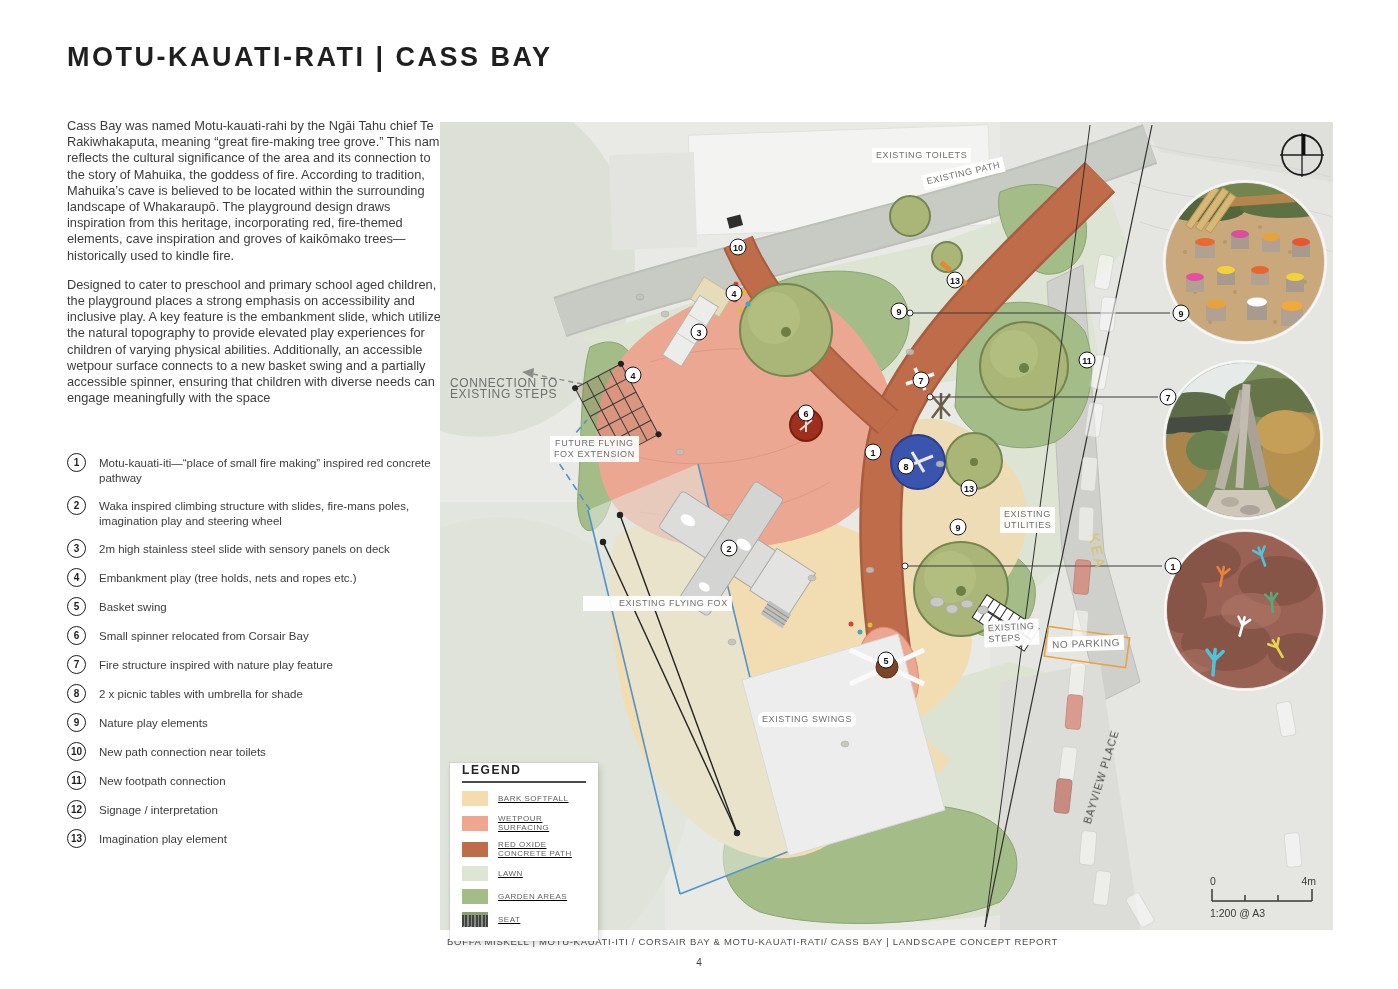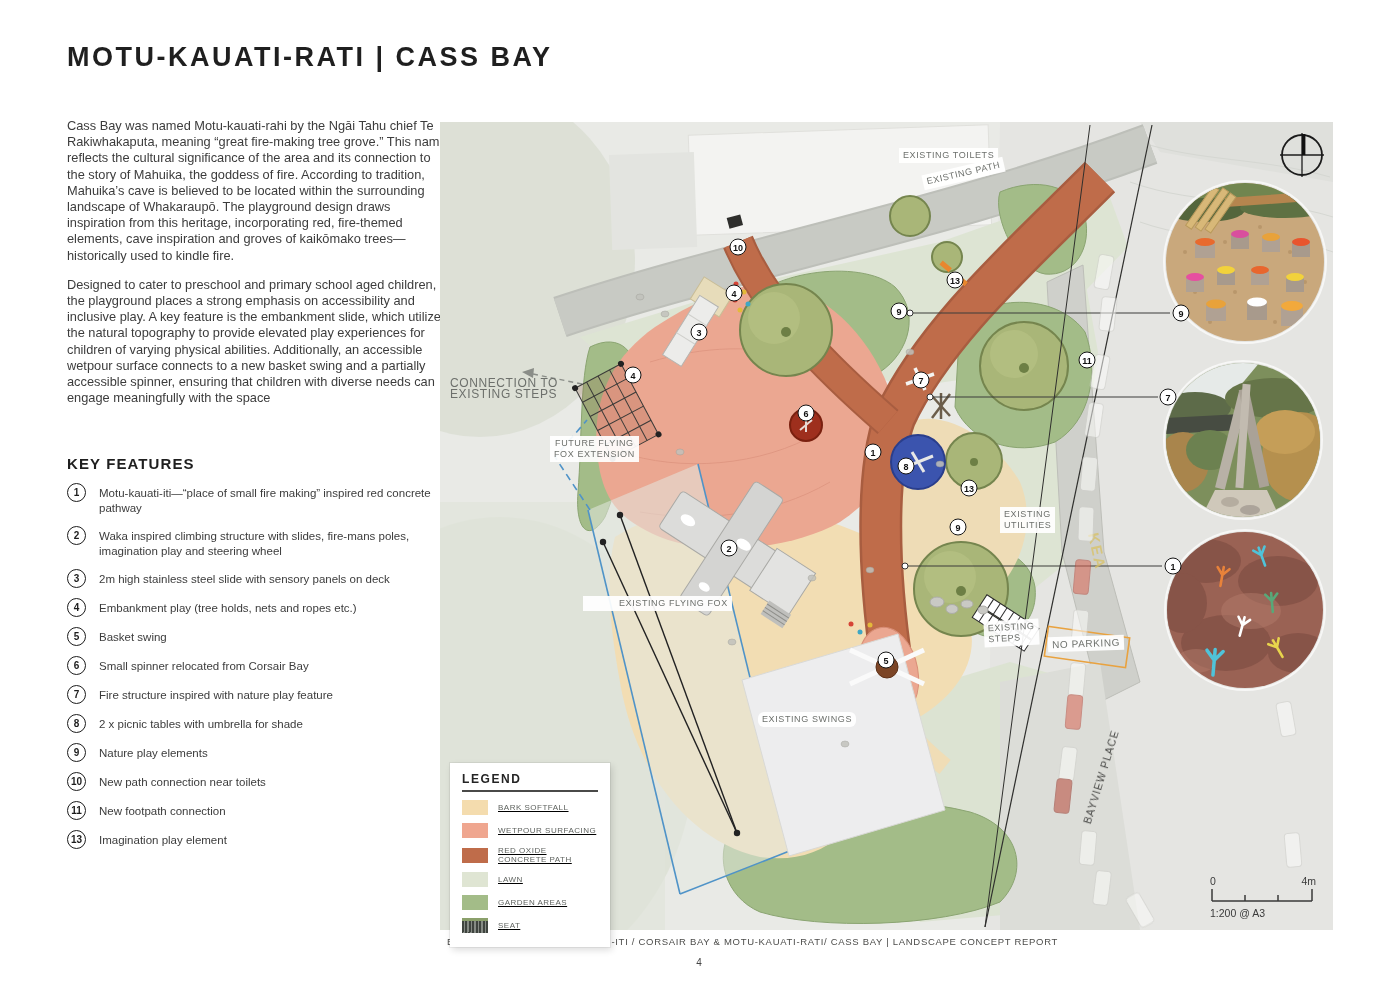--- a/index.html
+++ b/index.html
@@ -30,22 +30,22 @@
   .ctr { text-align: center; }
 
   .marker { position: absolute; z-index: 30; width: 17px; height: 17px; border-radius: 50%;
             background: #fff; border: 1.6px solid #141414; color: #111; font-size: 9px; font-weight: 700;
             display: flex; align-items: center; justify-content: center;
             transform: translate(-50%,-50%); }
 
   .photo { position: absolute; z-index: 20; border-radius: 50%; overflow: hidden;
            box-shadow: 0 0 0 2px rgba(255,255,255,.7); }
 
-  .legend { position: absolute; z-index: 40; left: 10px; top: 641px; width: 160px;
-            background: #fff; padding: 9px 12px 6px; box-shadow: 0 0 0 1px rgba(0,0,0,.05), 2px 3px 7px rgba(0,0,0,.14); }
+  .legend { position: absolute; z-index: 40; left: 10px; top: 641px; width: 148px;
+            background: #fff; padding: 0 12px 6px; box-shadow: 0 0 0 1px rgba(0,0,0,.05), 2px 3px 7px rgba(0,0,0,.14); }
   .legend h3 { font-size: 12px; font-weight: 700; letter-spacing: 1.6px; color: #242424;
                padding-bottom: 4px; border-bottom: 2px solid #4a4a48; margin-bottom: 4px; }
   .lrow { display: flex; align-items: center; margin: 8px 0; text-decoration: underline; }
   .sw { flex: none; width: 26px; height: 15px; margin-right: 10px; }
   .sw-seat { background: linear-gradient(180deg, #8ba06b 0 3px, rgba(0,0,0,0) 3px),
              repeating-linear-gradient(92deg, #3f443f 0 2px, #868b85 2px 3.5px); }
   .lrow span { font-size: 8px; letter-spacing: .5px; color: #5f635f; }
 
   .north { position: absolute; z-index: 40; left: 838px; top: 9px; }
   .scalebar { position: absolute; z-index: 40; left: 770px; top: 753px; width: 106px;
@@ -62,21 +62,20 @@
 <div class="page">
 
   <div class="title">MOTU-KAUATI-RATI | CASS BAY</div>
 
   <div class="col" id="design">
     <p>Cass Bay was named Motu-kauati-rahi by the Ngāi Tahu chief Te Rakiwhakaputa, meaning “great fire-making tree grove.” This name reflects the cultural significance of the area and its connection to the story of Mahuika, the goddess of fire. According to tradition, Mahuika’s cave is believed to be located within the surrounding landscape of Whakaraupō. The playground design draws inspiration from this heritage, incorporating red, fire-themed elements, cave inspiration and groves of kaikōmako trees—historically used to kindle fire.</p>
     <p>Designed to cater to preschool and primary school aged children, the playground places a strong emphasis on accessibility and inclusive play. A key feature is the embankment slide, which utilizes the natural topography to provide elevated play experiences for children of varying physical abilities. Additionally, an accessible wetpour surface connects to a new basket swing and a partially accessible spinner, ensuring that children with diverse needs can engage meaningfully with the space</p>
   </div>
 
   <div class="col" id="features">
-    <h2>KEY FEATURES</h2>
     <div class="feat">
         <span class="num">1</span>
         <span class="txt">Motu-kauati-iti—“place of small fire making” inspired red concrete pathway</span>
       </div>
     <div class="feat">
         <span class="num">2</span>
         <span class="txt">Waka inspired climbing structure with slides, fire-mans poles, imagination play and steering wheel</span>
       </div>
     <div class="feat">
         <span class="num">3</span>
@@ -106,20 +105,24 @@
         <span class="num">9</span>
         <span class="txt">Nature play elements</span>
       </div>
     <div class="feat">
         <span class="num">10</span>
         <span class="txt">New path connection near toilets</span>
       </div>
     <div class="feat">
         <span class="num">11</span>
         <span class="txt">New footpath connection</span>
+      </div>
+    <div class="feat">
+        <span class="num">12</span>
+        <span class="txt">Signage / interpretation</span>
       </div>
     <div class="feat">
         <span class="num">13</span>
         <span class="txt">Imagination play element</span>
       </div>
   </div>
 
   <div class="map">
     <svg class="terrain" viewBox="0 0 893 808">
 
@@ -546,21 +549,21 @@
           <g transform="translate(112 118) rotate(-30)" stroke="#e8d44c">
               <path d="M0,9 L0,-2 M0,-2 L-6,-9 M0,-2 L6,-9 M0,-2 L0,-10"></path>
             </g>
           <g transform="translate(48 132) rotate(5) scale(1.35)" stroke="#4fc3d9">
               <path d="M0,9 L0,-2 M0,-2 L-6,-9 M0,-2 L6,-9 M0,-2 L0,-10"></path>
             </g>
         </g>
       </g>
     </svg>
 
-    <div class="map-label" style="left:432px; top:26px;margin-left:27px;">EXISTING TOILETS</div>
+    <div class="map-label" style="left:432px; top:26px;">EXISTING TOILETS</div>
     <div class="map-label" style="left:482px; top:44px; transform:rotate(-13deg);">EXISTING PATH</div>
     <div class="map-label nobg" style="left:10px; top:256px; font-size:12px;">CONNECTION TO
 EXISTING STEPS</div>
     <div class="map-label ctr" style="left:110px; top:314px;">FUTURE FLYING
 FOX EXTENSION</div>
     <div class="map-label" style="left:143px; top:474px;padding-left:36px;">EXISTING FLYING FOX</div>
     <div class="map-label" style="left:318px; top:590px;border-radius:6px;">EXISTING SWINGS</div>
     <div class="map-label" style="left:560px; top:385px;">EXISTING
 UTILITIES</div>
     <div class="map-label" style="left:544px; top:498px; transform:rotate(-3deg);">EXISTING

